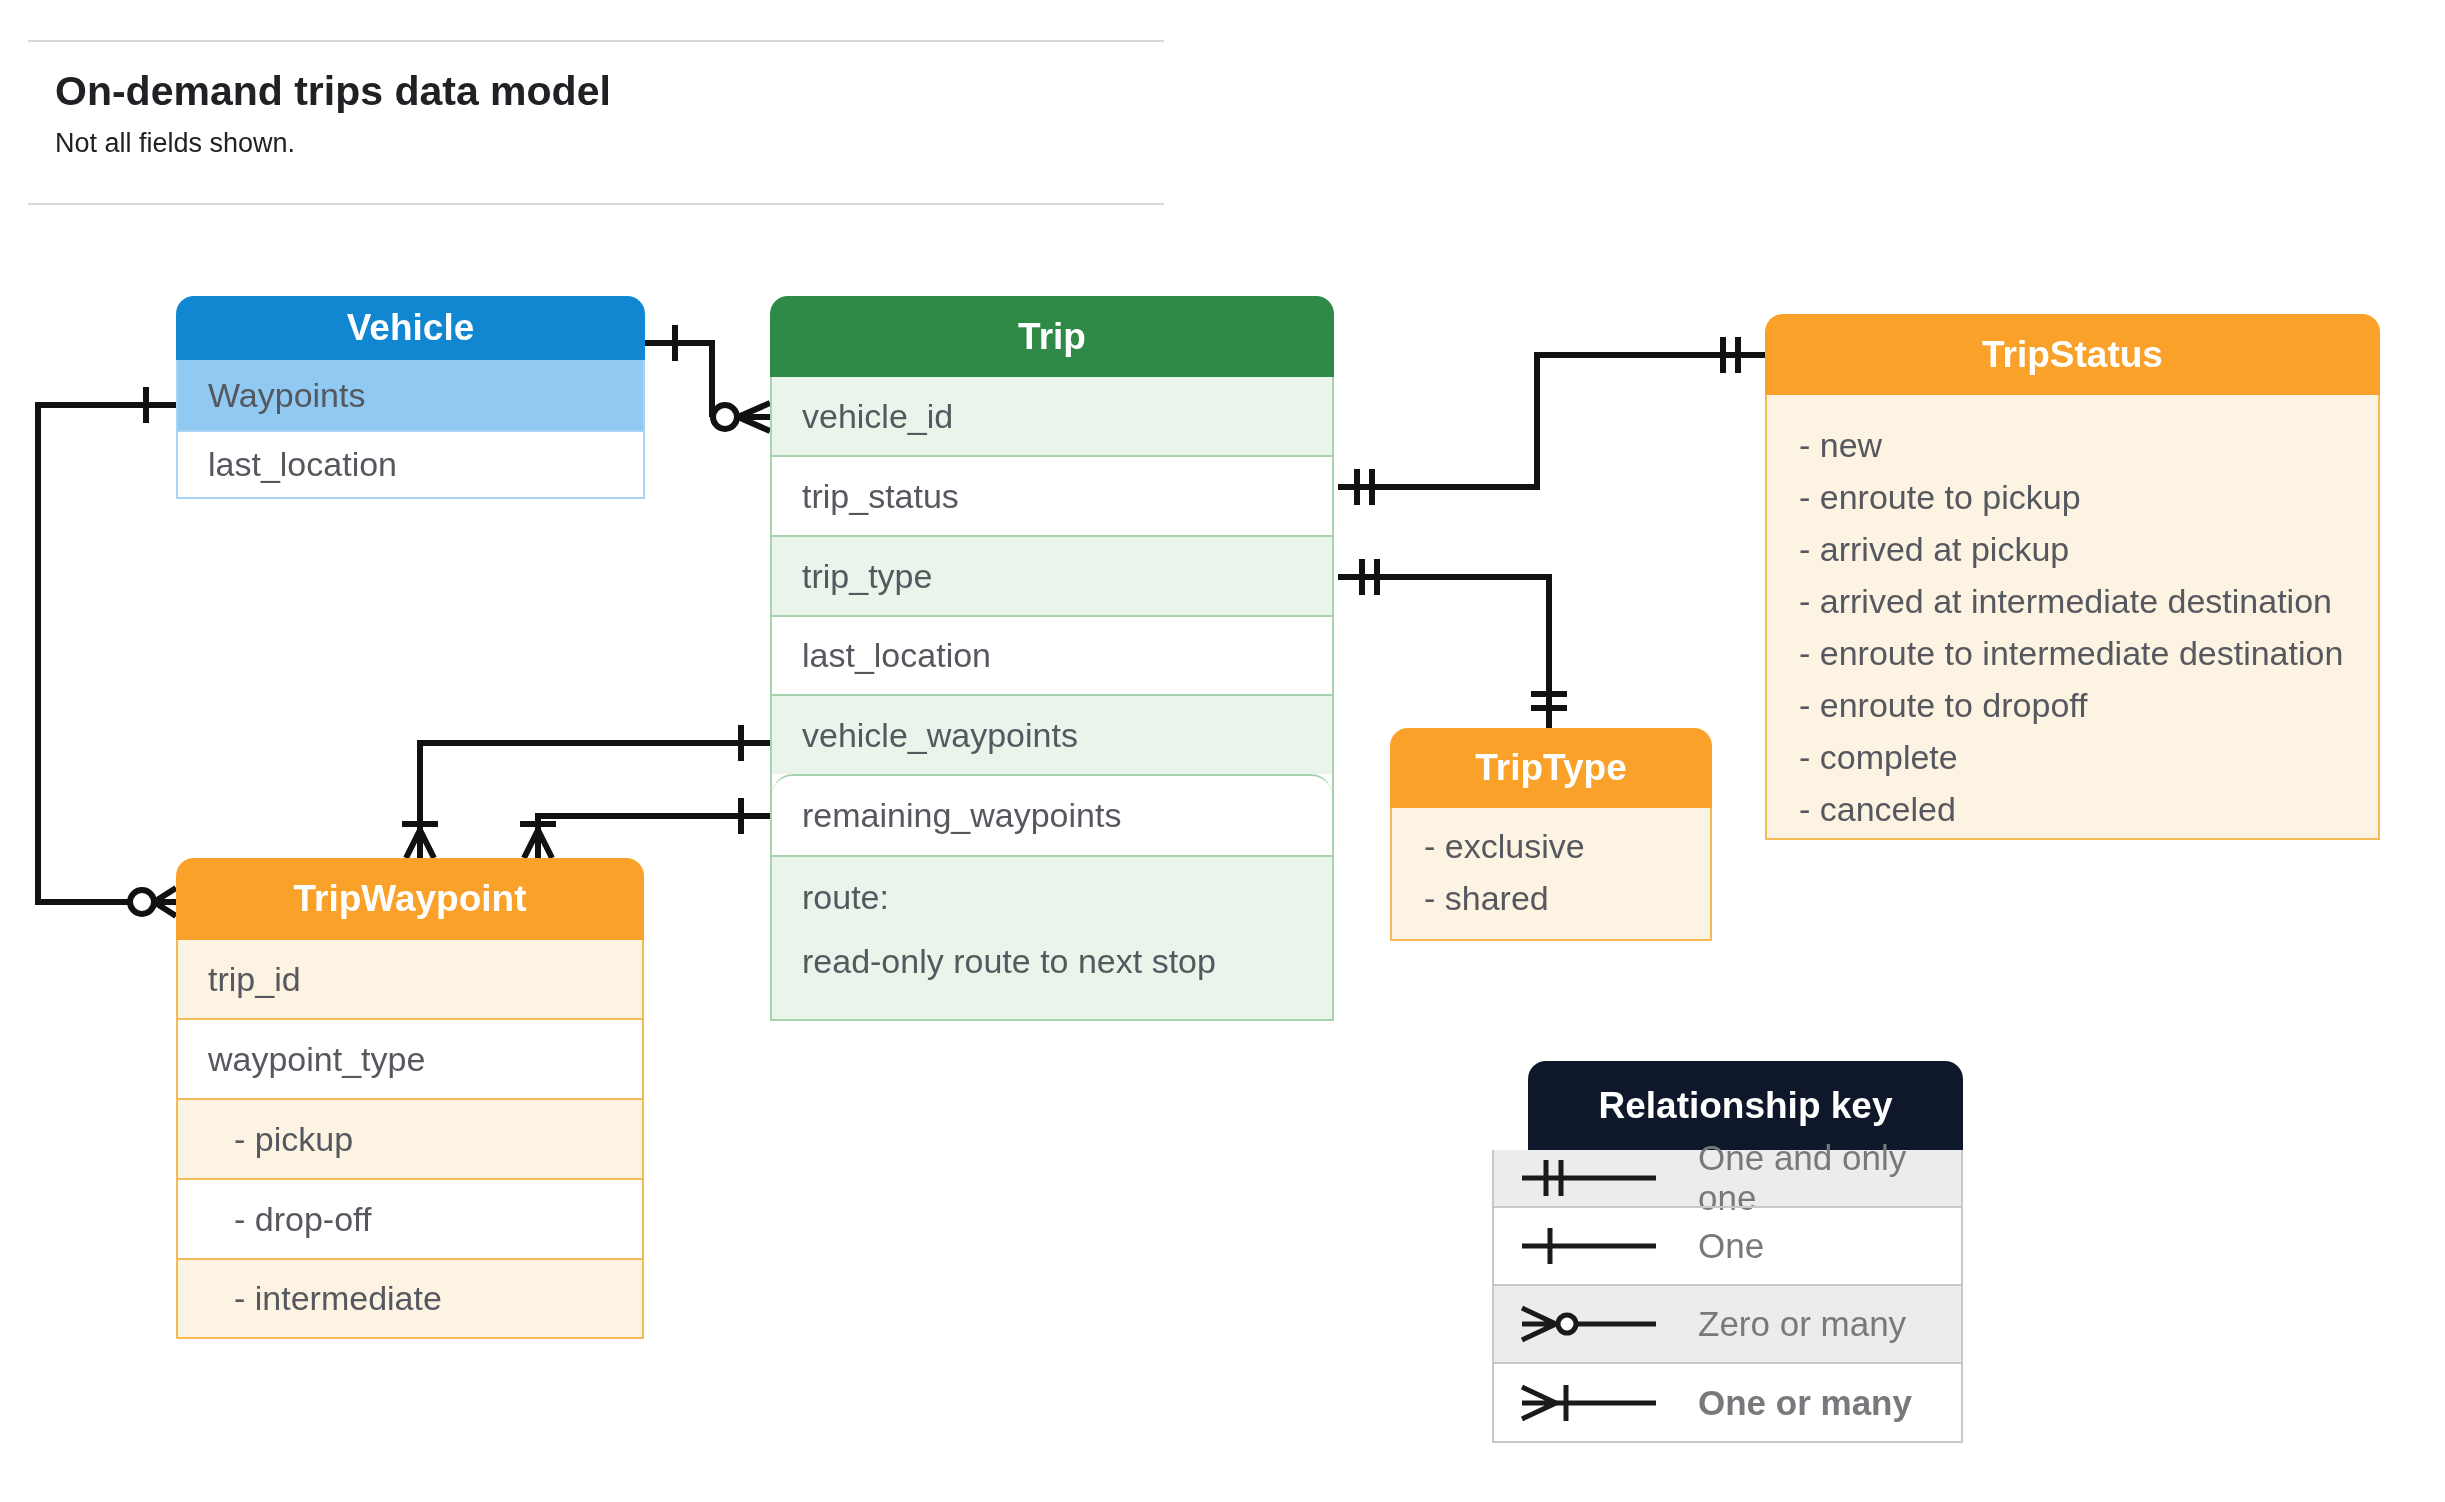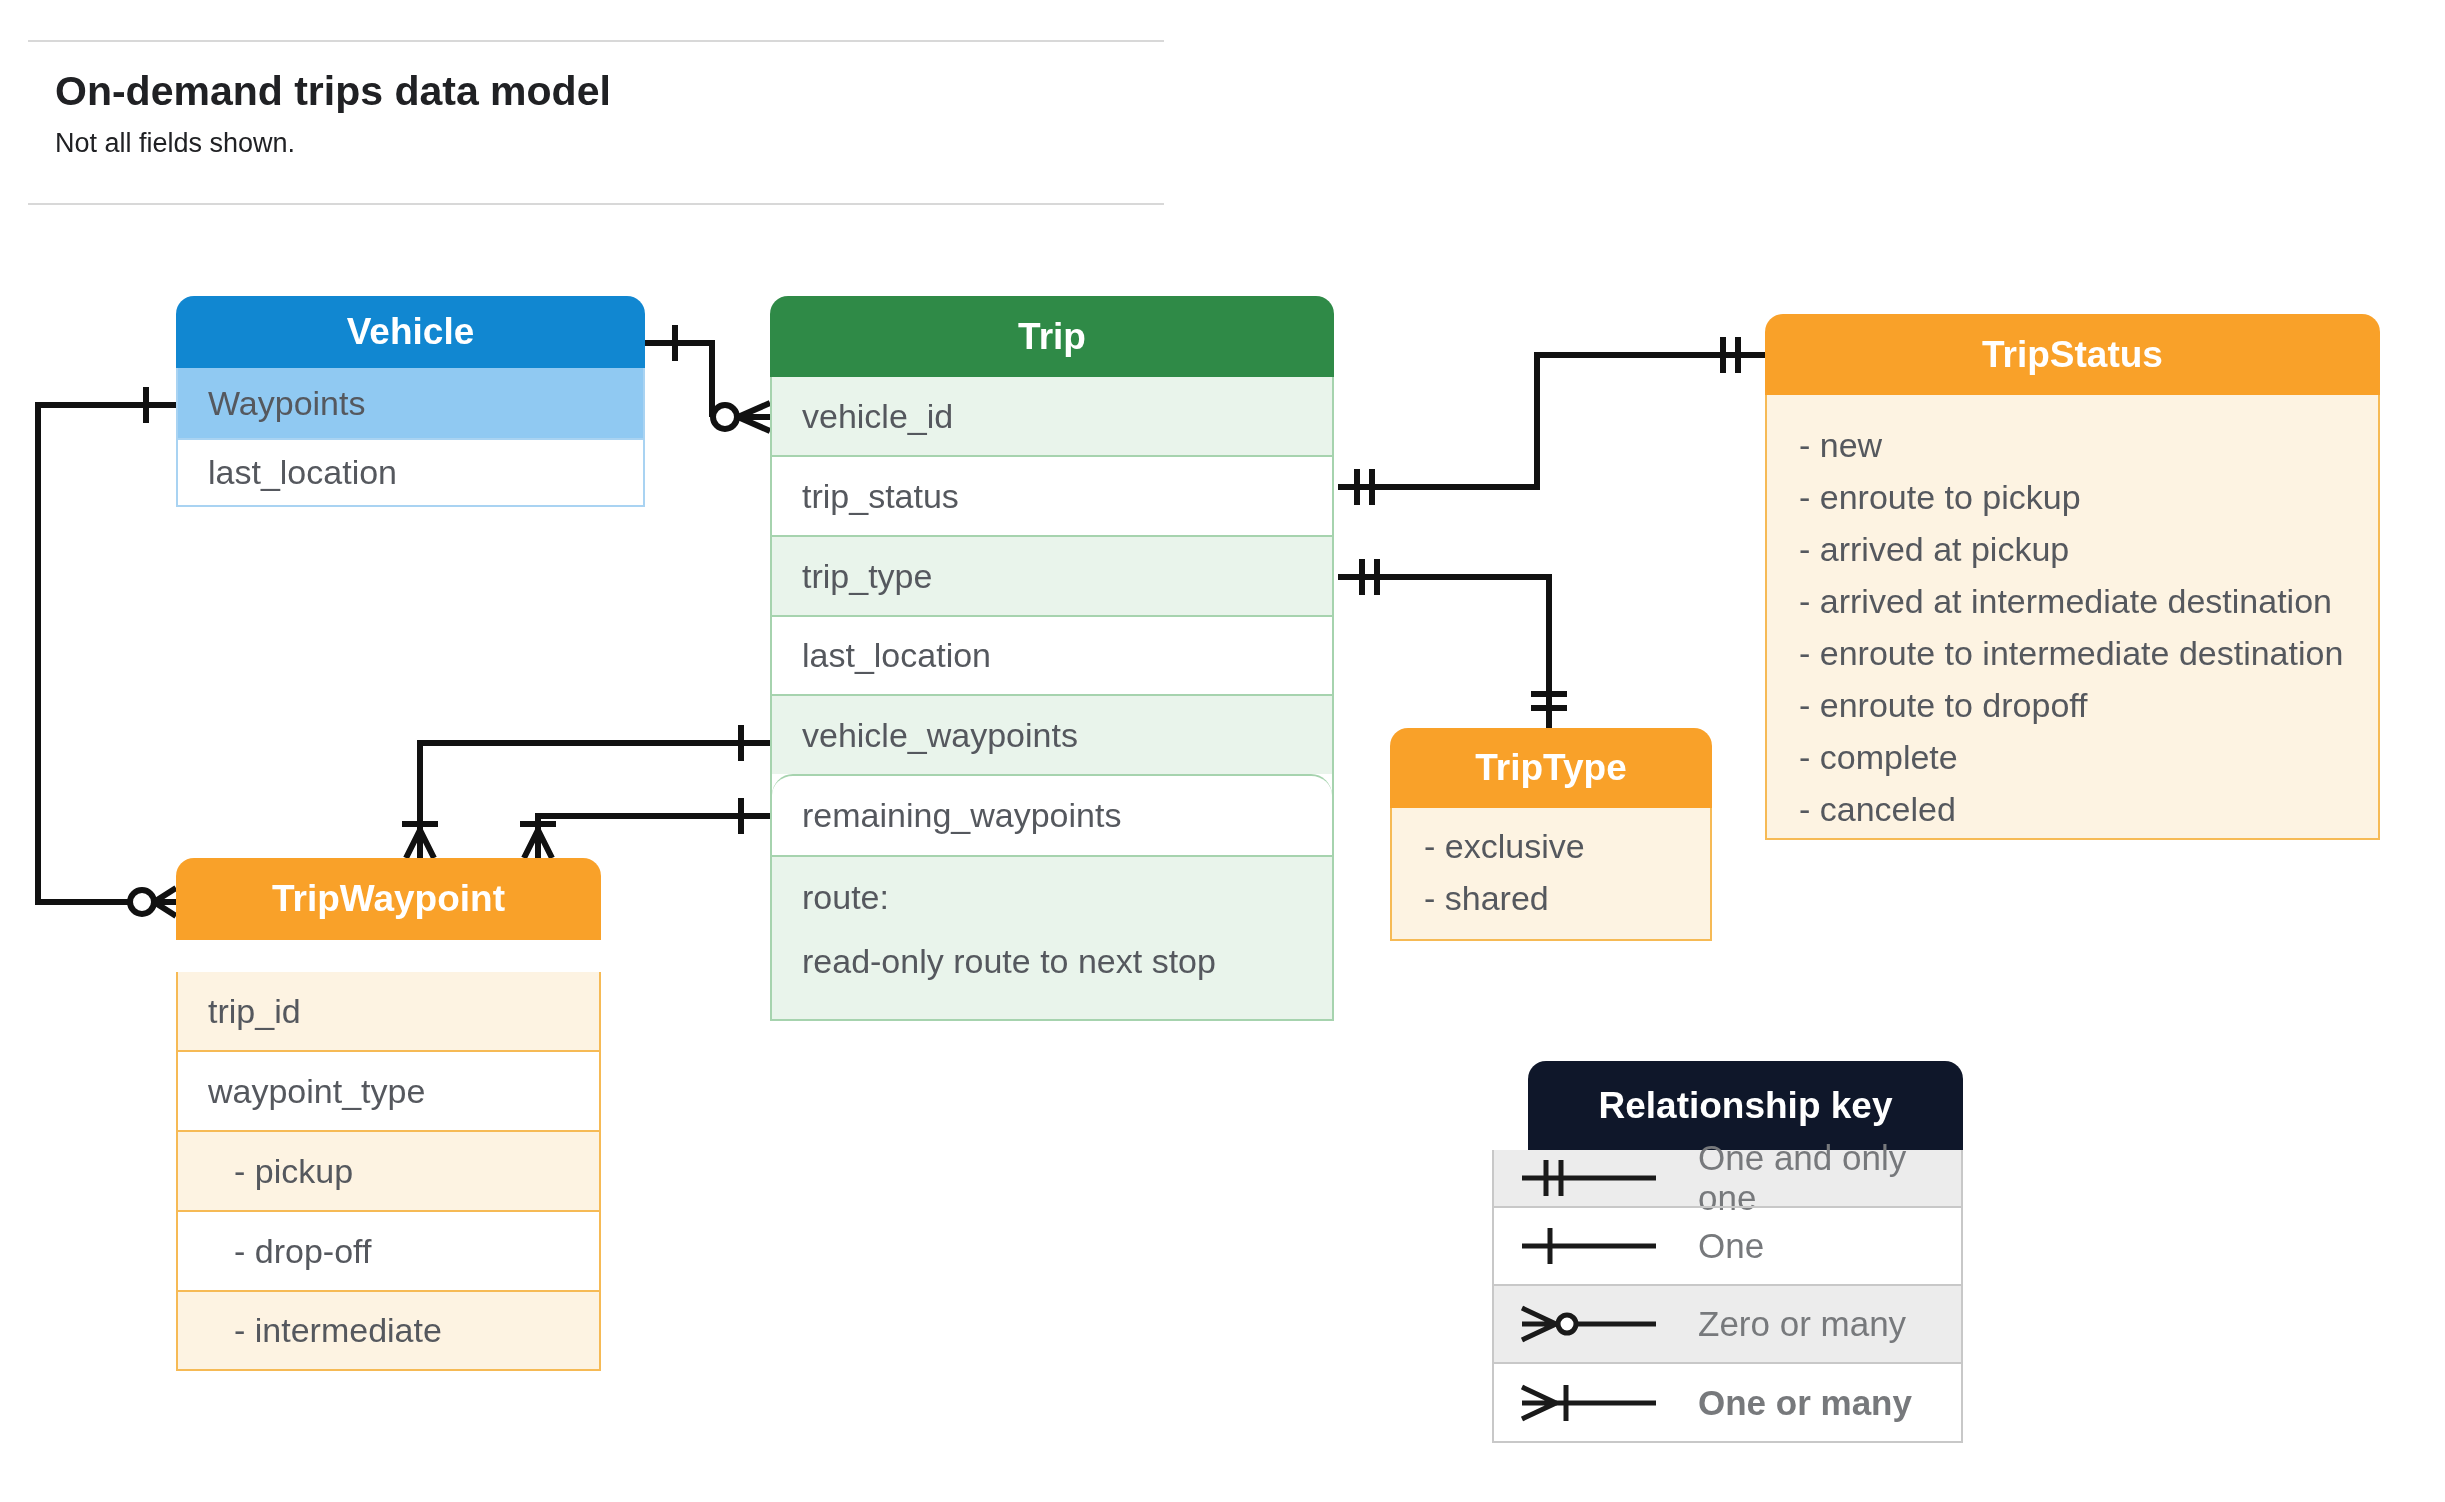--- a/index.html
+++ b/index.html
@@ -102,21 +102,21 @@
     </g>
     <g>
       <path d="M176 405 H38 V902 H130"></path>
       <path d="M146 387 V423"></path>
       <circle cx="142" cy="902" r="12"></circle>
       <path d="M154 902 L176 888 M154 902 L176 902 M154 902 L176 916"></path>
     </g>
   </svg>
 
   <div class="entity c-blue" style="left:176px;top:296px;width:469px;">
-    <div class="entity-header" style="height:72px;">Vehicle</div>
+    <div class="entity-header" style="height:64px;">Vehicle</div>
     <div class="entity-body">
       <div class="frow bg-blue-tint" style="height:70px;">Waypoints</div>
       <div class="frow" style="height:65px;">last_location</div>
     </div>
   </div>
 
   <div class="entity c-green" style="left:770px;top:296px;width:564px;">
     <div class="entity-header" style="height:81px;">Trip</div>
     <div class="entity-body">
       <div class="frow bg-green-tint" style="height:78px;">vehicle_id</div>
@@ -147,21 +147,21 @@
   </div>
 
   <div class="entity c-orange" style="left:1390px;top:728px;width:322px;">
     <div class="entity-header" style="height:80px;">TripType</div>
     <div class="entity-body bg-orange-tint value-list" style="height:133px;padding-top:12px;box-sizing:border-box;">
       <div class="value-item">- exclusive</div>
       <div class="value-item">- shared</div>
     </div>
   </div>
 
-  <div class="entity c-orange" style="left:176px;top:858px;width:425px;gap:32px;">
+  <div class="entity c-orange" style="left:176px;top:858px;width:468px;">
     <div class="entity-header" style="height:82px;">TripWaypoint</div>
     <div class="entity-body">
       <div class="frow bg-orange-tint" style="height:78px;">trip_id</div>
       <div class="frow" style="height:78px;">waypoint_type</div>
       <div class="frow bg-orange-tint indent" style="height:78px;">- pickup</div>
       <div class="frow indent" style="height:78px;">- drop-off</div>
       <div class="frow bg-orange-tint indent" style="height:77px;">- intermediate</div>
     </div>
   </div>
 

